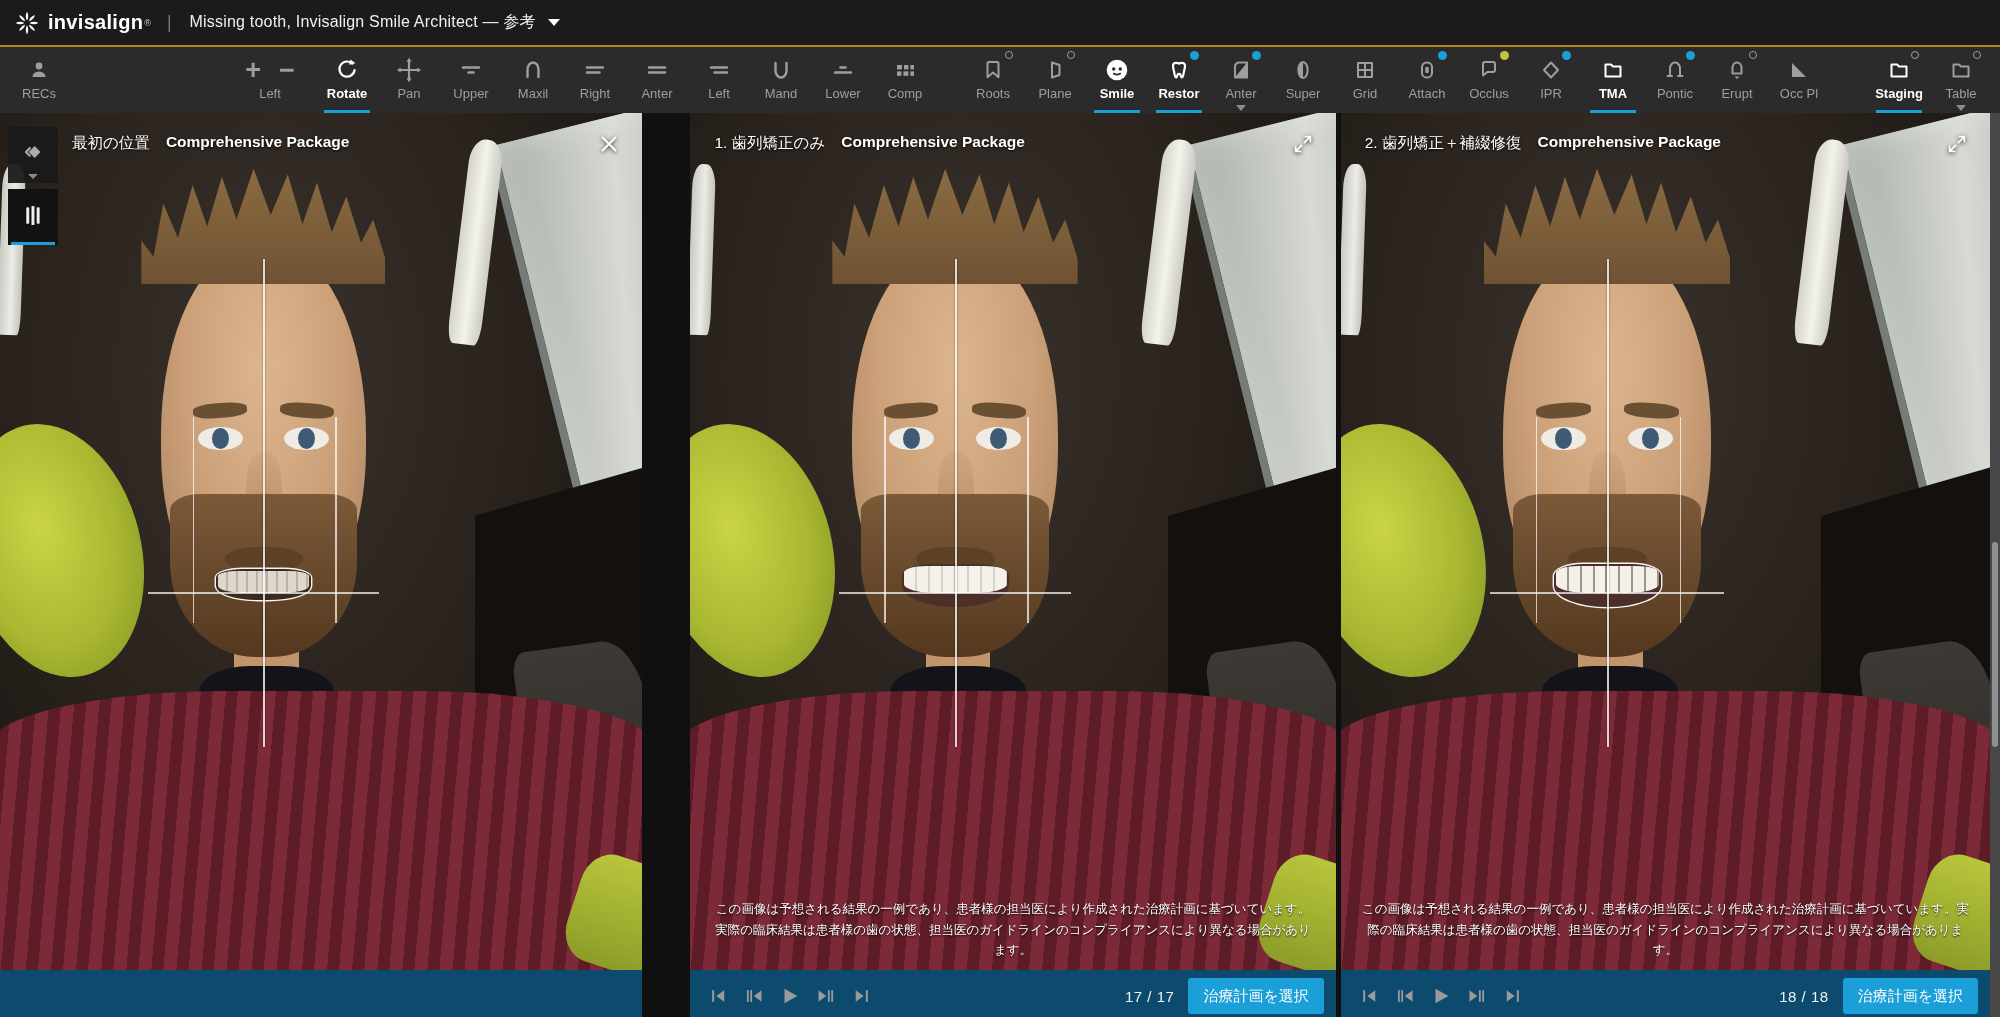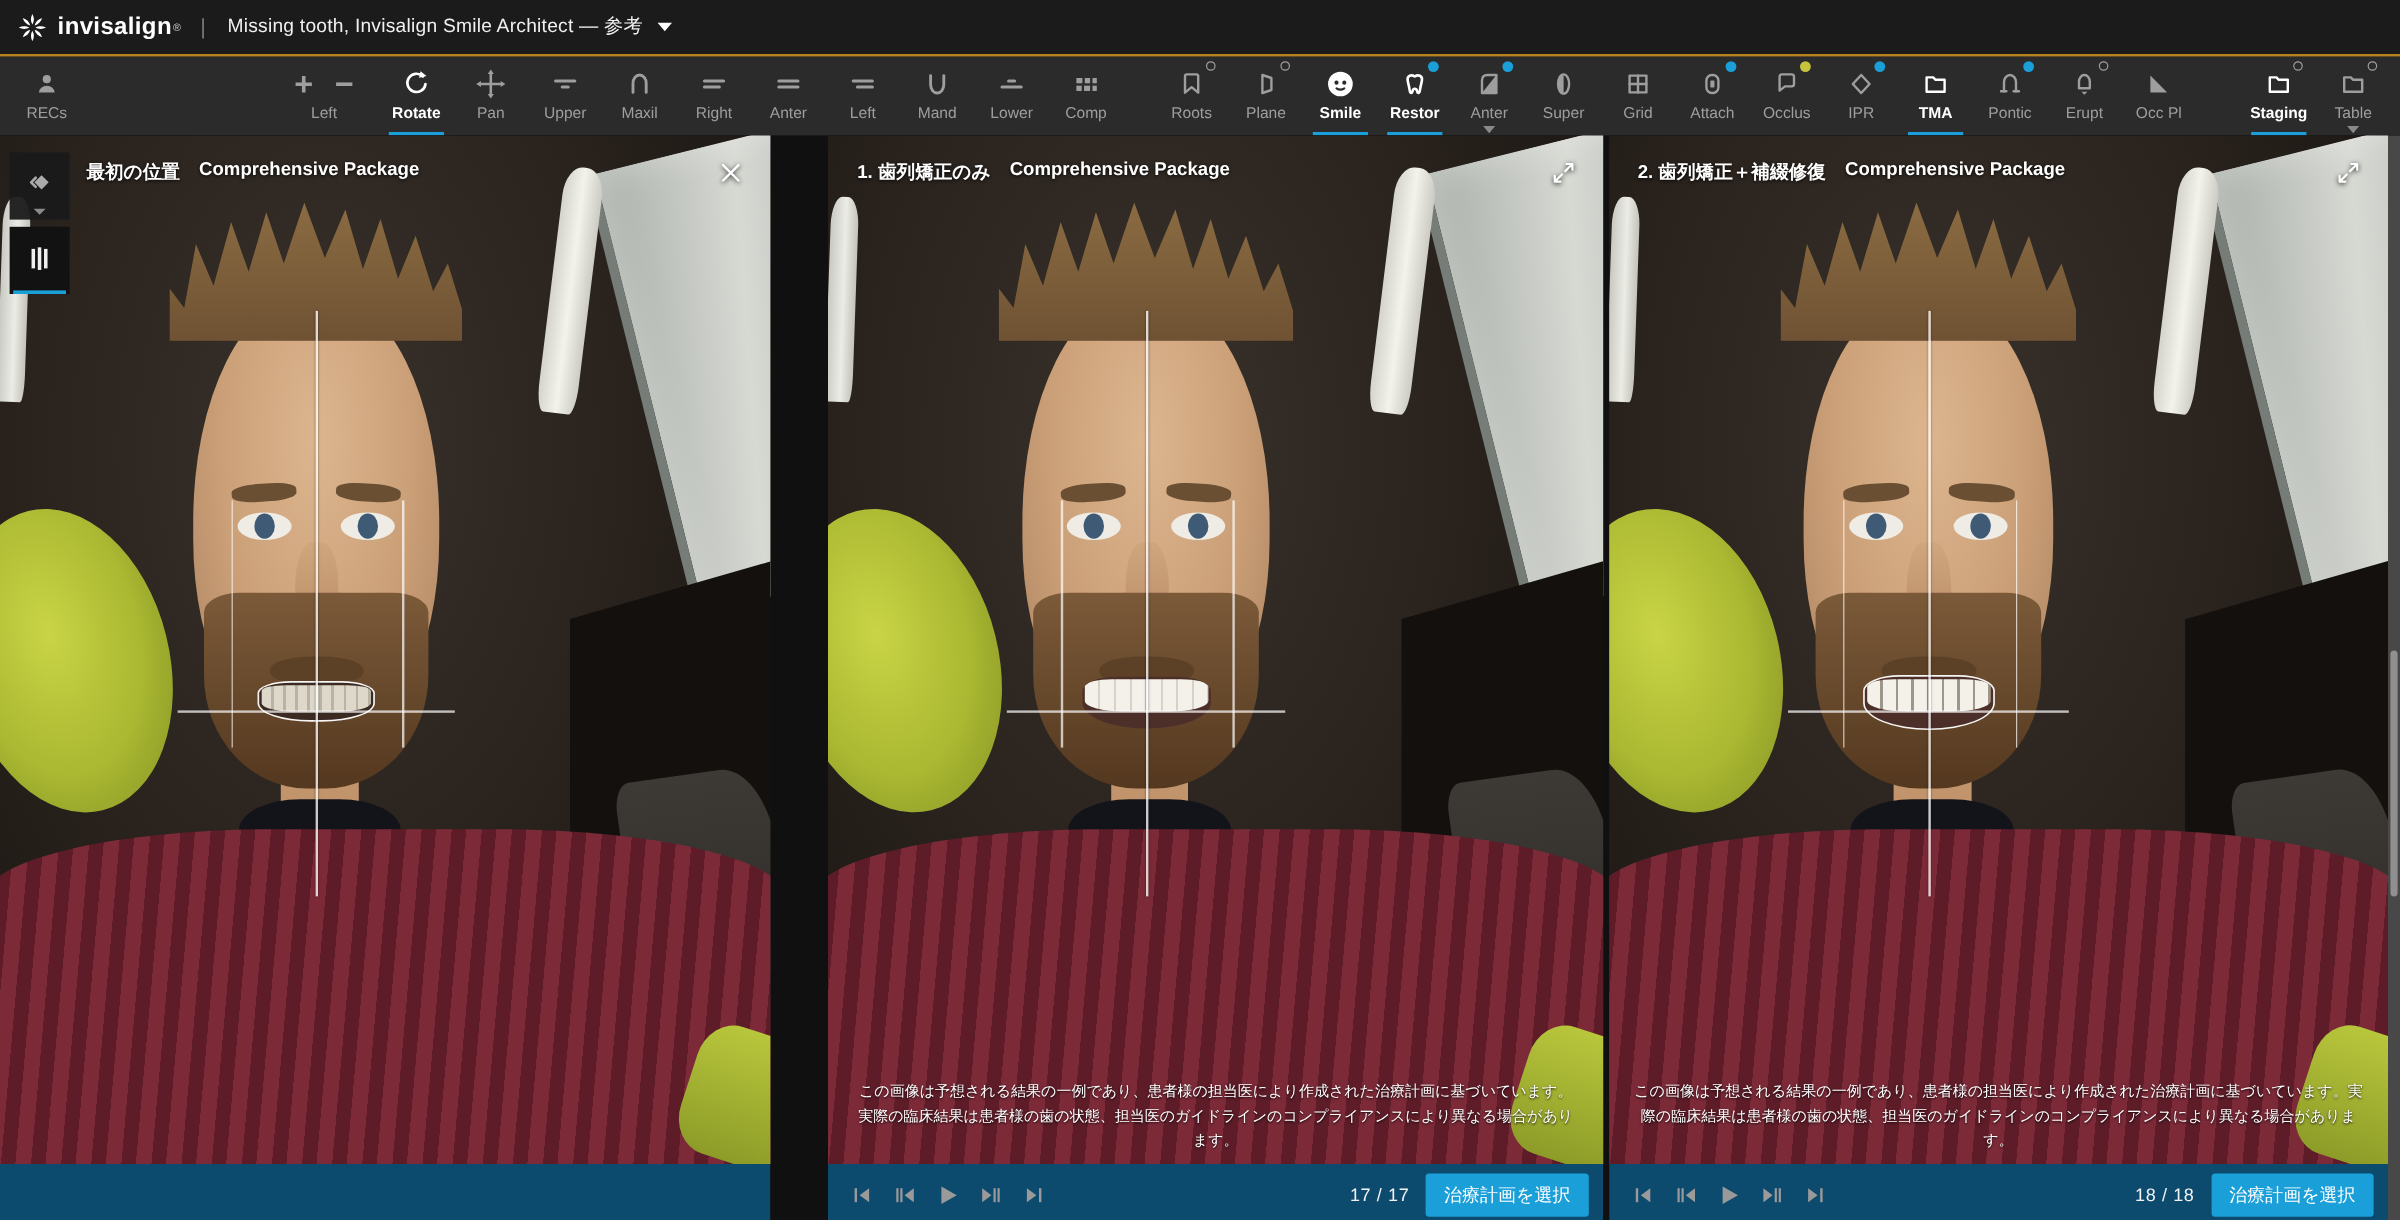--- a/index.html
+++ b/index.html
@@ -38,21 +38,21 @@
 
   
   #main { position:relative; display:flex; height:909px; background:#101010; }
   .panel { position:relative; height:100%; overflow:hidden; background:#1a1a1a; }
   .panel + .panel { margin-left:5px; }
   .panel.p1 { width:655px; } .panel.p2 { width:658px;margin-left:48px; } .panel.p3 { width:662px; }
   .photo-area { position:absolute; left:0; right:0; top:0; bottom:52px; overflow:hidden; cursor:grab; }
 
   .panel-header { position:absolute; top:0; left:0; right:0; z-index:6; display:flex; align-items:flex-start; padding:20px 22px 8px 24px; color:#fff; text-shadow:0 1px 3px rgba(0,0,0,.85); }
   .panel.p1 .panel-header { padding-left:72px; }
-  .panel-title { font-size:15.5px; font-weight:bold; }
+  .panel-title { font-size:15.5px; font-weight:normal; }
   .panel-package { font-size:15.5px; font-weight:bold; margin-left:16px; }
   .header-action { margin-left:auto; color:#fff; cursor:pointer; line-height:0; filter:drop-shadow(0 1px 2px rgba(0,0,0,.8)); }
 
   .disclaimer { position:absolute; left:3%; right:3%; bottom:62px; z-index:5; color:#fff; font-size:12.5px; line-height:1.62; text-align:center; text-shadow:0 1px 2px rgba(0,0,0,.95); }
 
   .bottombar { position:absolute; left:0; right:0; bottom:0; height:52px; background:#0c4a6e; z-index:7; display:flex; align-items:center; padding:0 12px; }
   .pb-btn { width:32px; height:32px; display:flex; align-items:center; justify-content:center; color:#9a9a9a; cursor:pointer; flex:none; }
   .pb-btn svg { display:block; }
   .stage-counter { margin-left:auto; color:#f2f2f2; font-size:15px; letter-spacing:.5px; margin-right:14px; white-space:nowrap; }
   .select-btn { height:36px; padding:6px 15px; background:#1b9fd8; color:#fff; font-size:15px; border:none; border-radius:3px; cursor:pointer; font-family:inherit; white-space:nowrap; }

